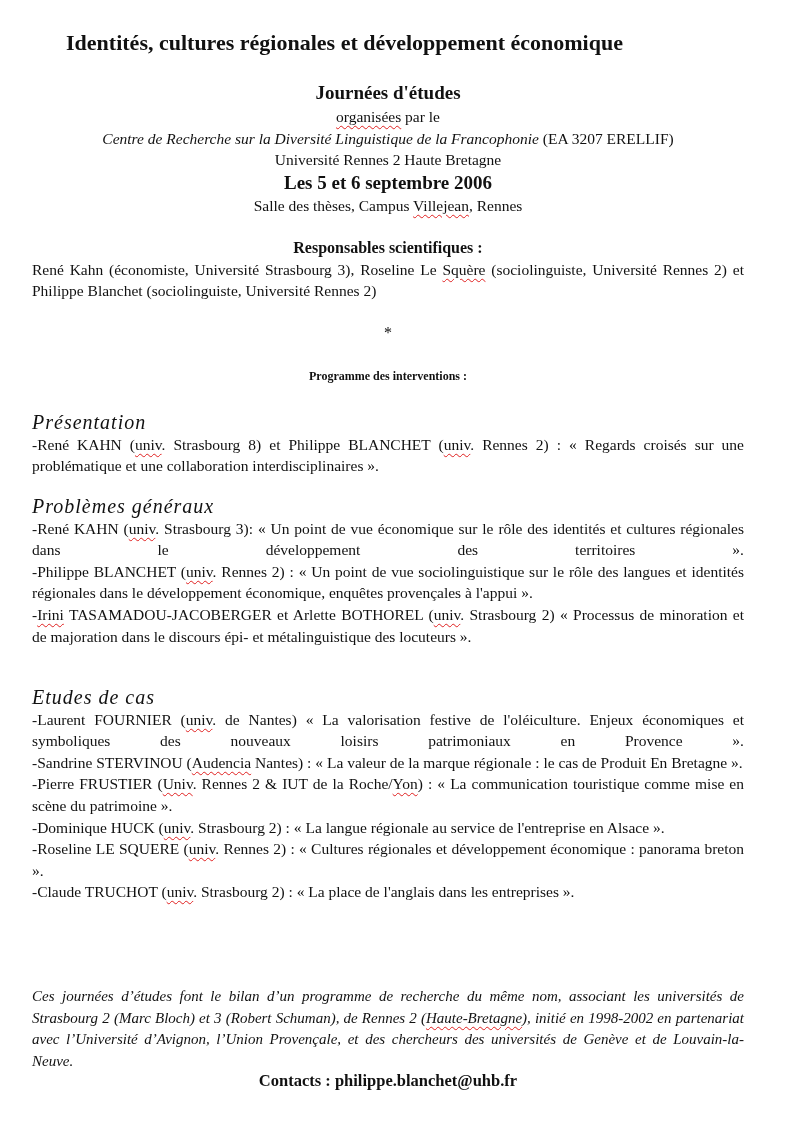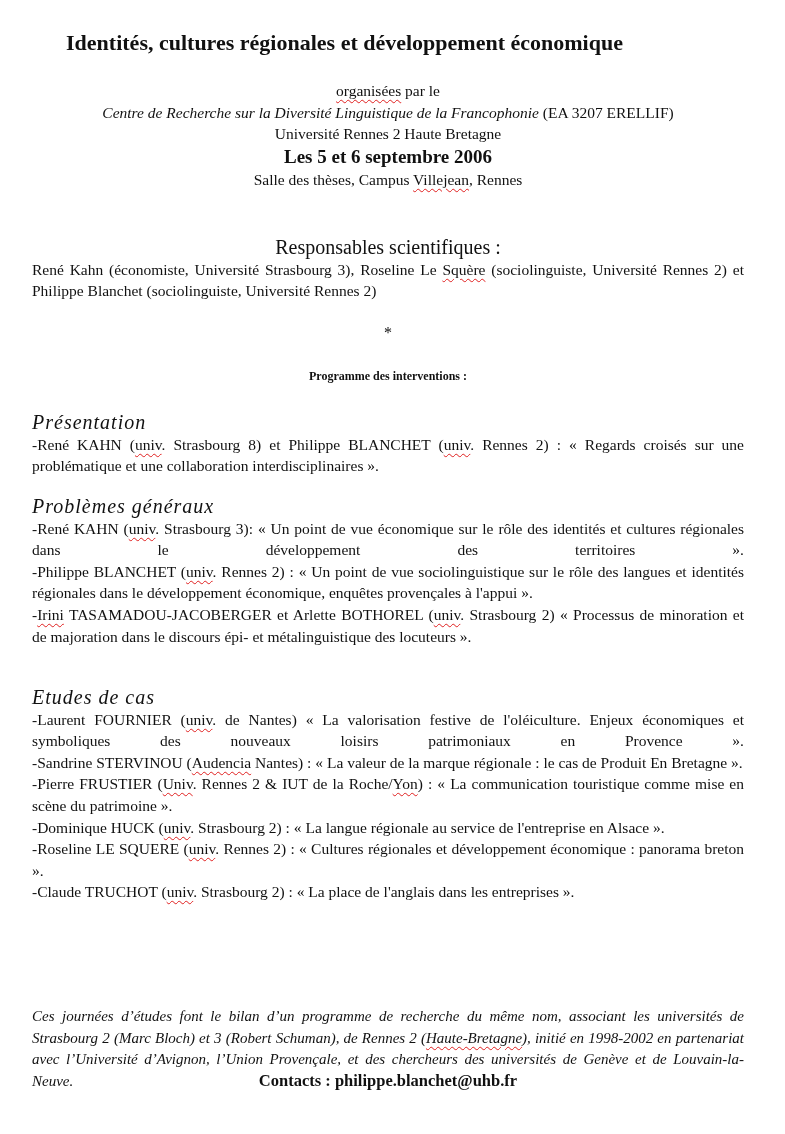--- a/index.html
+++ b/index.html
@@ -10,41 +10,42 @@
     }
     .page { position: relative; width: 785px; height: 1134px; }
     .center { text-align: center; }
     .title {
       position: absolute; left: 0; top: 30px; width: 689px;
       font-size: 22px; font-weight: bold; text-align: center;
     }
     .block { position: absolute; left: 32px; width: 712px; font-size: 15.5px; line-height: 21.6px; }
     .event-title { font-size: 19px; font-weight: bold; line-height: 26px; }
     .date { font-size: 19px; font-weight: bold; line-height: 24px; }
-    .resp-title { font-weight: normal; font-size: 20px; }
+    .resp-title { font-weight: bold; font-size: 16px; }
     .star { font-size: 16px; }
     .prog-title { font-size: 12px; font-weight: bold; }
     .section-head {
       font-style: italic; letter-spacing: 1px; font-size: 20px;
     }
     .justify { text-align: justify; }
     .justify-last { text-align: justify; text-align-last: justify; }
     .sp { text-decoration: underline wavy #e02020; text-decoration-thickness: 1px; text-underline-offset: 3px; }
-    .footer-note { font-style: italic; text-align: justify; margin-top: 20px; }
+    .footer-note { font-style: italic; text-align: justify; }
     .contact { font-weight: bold; font-size: 16.5px; text-align: center; }
     .item { margin: 0; }
   </style>
 </head>
 <body>
 
 <div class="page">
 
   <div class="title">Identités, cultures régionales et développement économique</div>
 
   <div class="block center" style="top:80px;">
+    <div class="event-title">Journées d'études</div>
     <div><span class="sp">organisées</span><span> par le</span></div>
     <div><i>Centre de Recherche sur la Diversité Linguistique de la Francophonie</i><span> (EA 3207 ERELLIF)</span></div>
     <div>Université Rennes 2 Haute Bretagne</div>
     <div class="date">Les 5 et 6 septembre 2006</div>
     <div><span>Salle des thèses, Campus </span><span class="sp">Villejean</span><span>, Rennes</span></div>
   </div>
 
   <div class="block" style="top:237px;">
     <div class="resp-title center">Responsables scientifiques :</div>
     <div class="justify"><span>René Kahn (économiste, Université Strasbourg 3), Roseline Le </span><span class="sp">Squère</span><span> (sociolinguiste, Université Rennes 2) et Philippe Blanchet (sociolinguiste, Université Rennes 2)</span></div>

